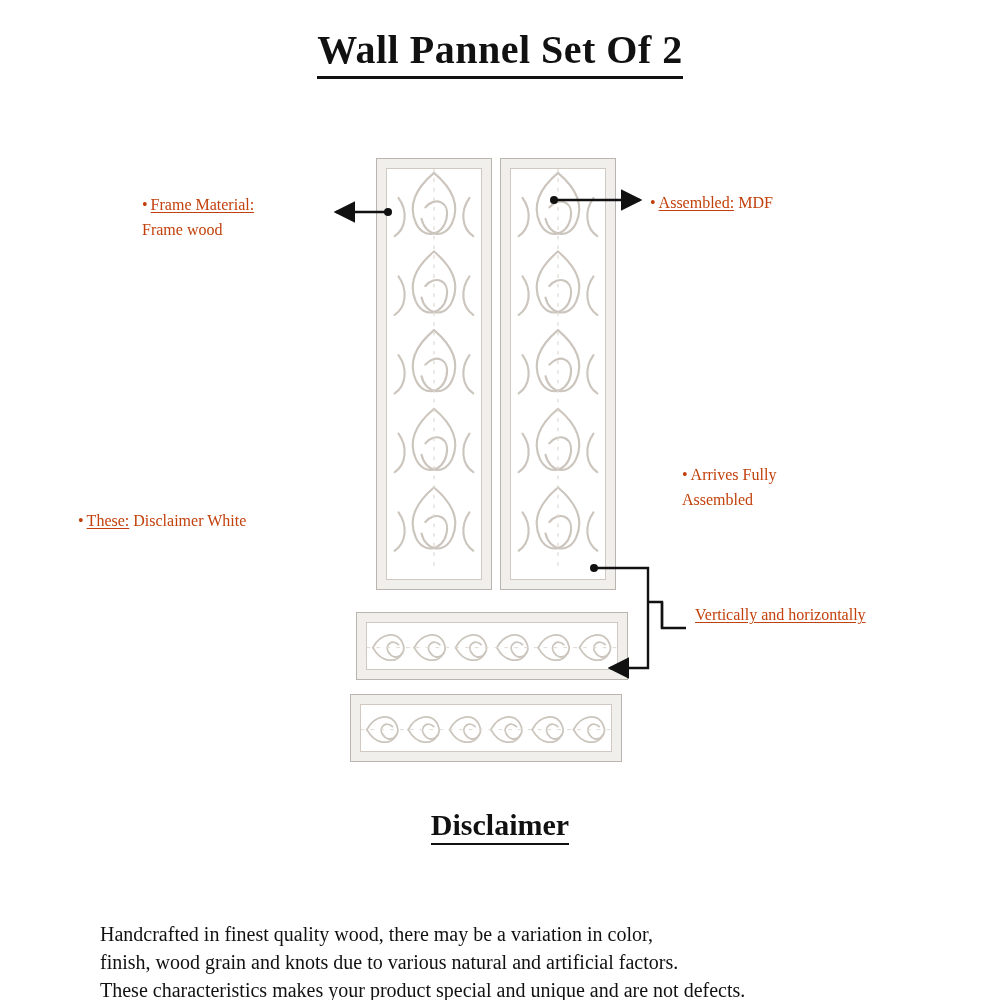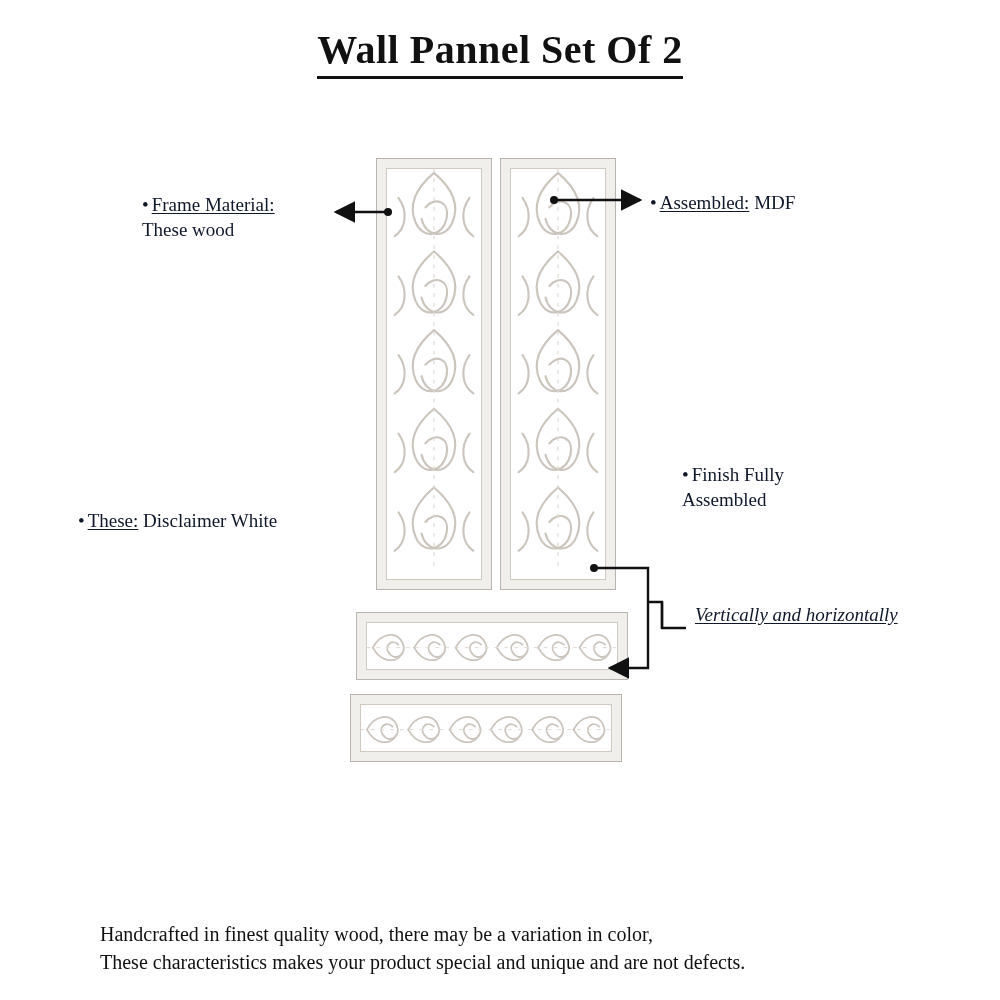--- a/index.html
+++ b/index.html
@@ -30,32 +30,32 @@
     font-family: "Liberation Serif", serif;
   }
   #title .u {
     border-bottom: 3px solid #111;
     padding-bottom: 4px;
   }
 
   
   .callout {
     position: absolute;
-    font-size: 19px;
+    font-size: 16px;
     line-height: 25px;
-    color: #0f172a;
+    color: #c2410c;
   }
   .callout .bullet { margin-right: 3px; }
   .u-label { text-decoration: underline; text-underline-offset: 2px; }
 
   #c-frame    { left: 142px; top: 192px; width: 210px; }
   #c-material { left: 650px; top: 190px; width: 230px; }
   #c-finish   { left: 78px;  top: 508px; width: 280px; }
   #c-arrives  { left: 682px; top: 462px; width: 180px; }
-  #c-vert     { left: 695px; top: 602px; width: 260px; font-style: italic; }
+  #c-vert     { left: 695px; top: 602px; width: 260px; }
 
   
   #arrows {
     position: absolute;
     left: 0; top: 0;
     width: 1000px; height: 1000px;
     pointer-events: none;
   }
 
   
@@ -277,40 +277,44 @@
     <g>
       <path d="M596,568 L648,568 L648,668 L610,668" stroke="#111" stroke-width="2.4" fill="none" marker-end="url(#arrowhead)"></path>
       <circle cx="594" cy="568" r="4" fill="#111"></circle>
       <path d="M648,602 L662,602 L662,628 L686,628" stroke="#111" stroke-width="2.4" fill="none"></path>
       <path d="M662,602 L662,628" stroke="#111" stroke-width="2.4" fill="none"></path>
     </g>
   </svg>
 
   <div class="callout" id="c-frame">
     <span class="bullet">•</span><span class="u-label">Frame Material:</span><br>
-    <span>These wood</span>
+    <span>Frame wood</span>
   </div>
 
   <div class="callout" id="c-material">
     <span class="bullet">•</span><span class="u-label">Assembled:</span>
     <span>MDF</span>
   </div>
 
   <div class="callout" id="c-finish">
     <span class="bullet">•</span><span class="u-label">These:</span>
     <span>Disclaimer White</span>
   </div>
 
   <div class="callout" id="c-arrives">
-    <span class="bullet">•</span><span>Finish Fully</span><br>
+    <span class="bullet">•</span><span>Arrives Fully</span><br>
     <span>Assembled</span>
   </div>
 
   <div class="callout" id="c-vert">
     <span class="u-label">Vertically and horizontally</span>
   </div>
 
+  <div id="disclaimer-title">
+    <span class="u">Disclaimer</span>
+  </div>
   <div id="disclaimer-body">
     <div>Handcrafted in finest quality wood, there may be a variation in color,</div>
+    <div>finish, wood grain and knots due to various natural and artificial factors.</div>
     <div>These characteristics makes your product special and unique and are not defects.</div>
   </div>
 
 </div>
 
 </body></html>

